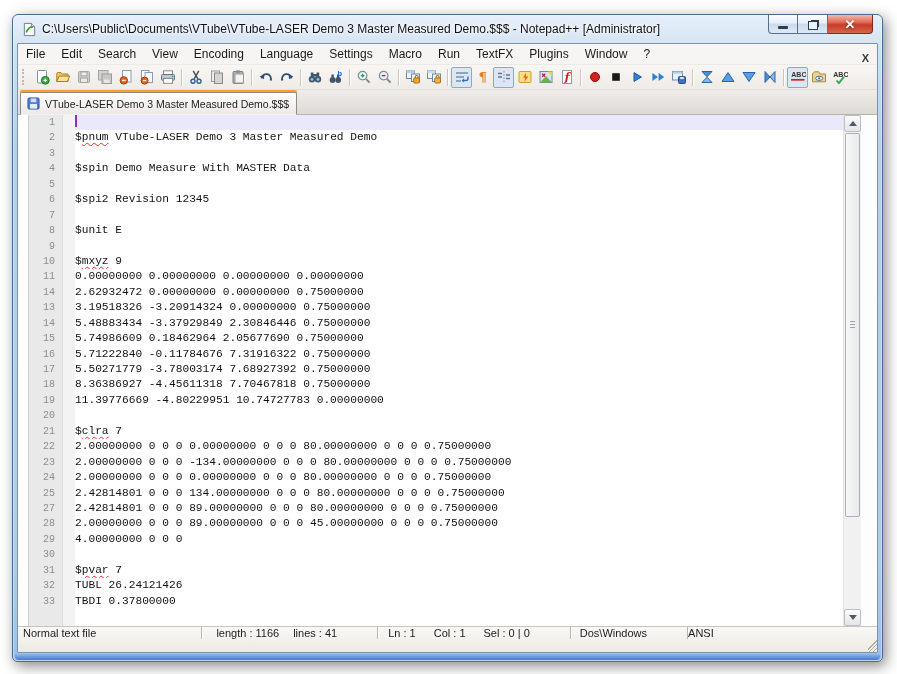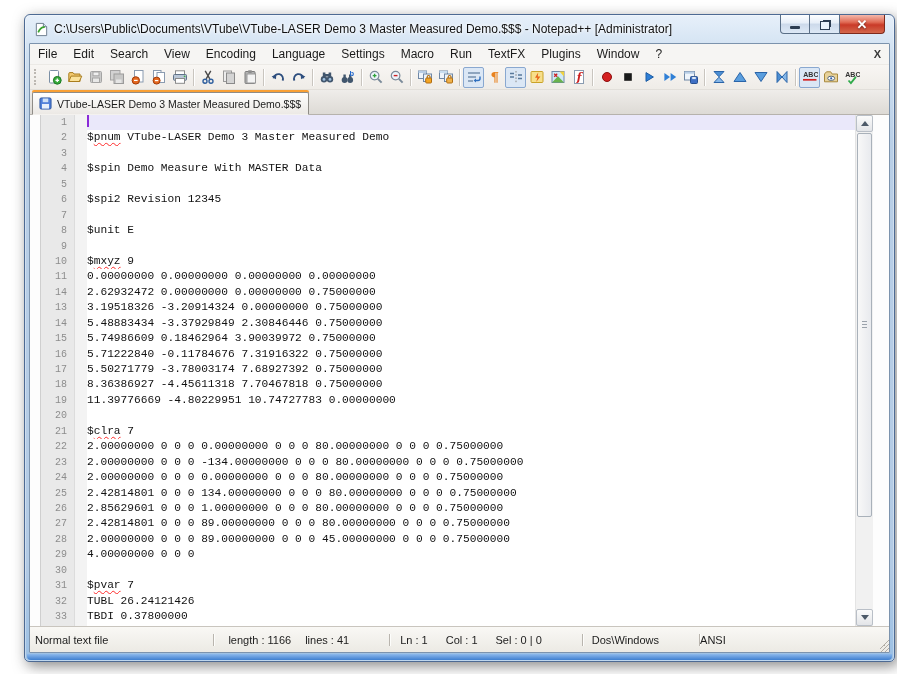--- a/index.html
+++ b/index.html
@@ -1,19 +1,19 @@
 <!DOCTYPE html>
 <html><head>
 <meta charset="utf-8">
 <style>
   html,body{margin:0;padding:0;background:#fff;}
   .stage{position:relative;width:897px;height:674px;background:#fff;overflow:hidden;
          font-family:"Liberation Sans",sans-serif;}
   
-  .window{position:absolute;left:24px;top:14px;width:869px;height:646px;
+  .window{position:absolute;left:12px;top:14px;width:869px;height:646px;
     background:linear-gradient(180deg,#e7f0fa 0%,#cfe0f1 6%,#b9cfe7 20%,#b3cbe5 85%,#9cc0e4 100%);
     border:1px solid #4d6a93;border-radius:6px 6px 5px 5px;
     box-shadow:3px 4px 14px rgba(40,40,40,.55),0 0 0 1px rgba(255,255,255,.35) inset;}
   .window::after{content:"";position:absolute;left:2px;right:2px;bottom:1px;height:6px;
     background:linear-gradient(#8db9ec,#3f7fd0);border-radius:0 0 4px 4px;}
   
   .titlebar{position:absolute;left:0;top:0;right:0;height:28px;display:flex;align-items:center;}
   .app-icon{margin:0 5px 0 9px;width:15px;height:15px;flex:0 0 auto;}
   .title-text{font-size:12px;color:#111;text-shadow:0 0 4px #fff,0 0 4px #fff;white-space:nowrap;
     overflow:hidden;}
@@ -27,21 +27,21 @@
     background:linear-gradient(#f4b8ab,#e06b55 40%,#c93a28 55%,#d4684c);border-color:#7e2a1c;}
   .glyph-min{width:10px;height:3px;background:#2c3d52;margin-top:7px;border-radius:1px;}
   .glyph-restore{width:8px;height:7px;border:1px solid #2c3d52;background:#eaf2fb;
     box-shadow:2px -2px 0 -1px #2c3d52;margin-top:2px;}
   .glyph-close{color:#fff;font-size:13px;font-weight:bold;line-height:17px;
     text-shadow:0 1px 2px rgba(0,0,0,.5);}
   
   .client{position:absolute;left:4px;right:4px;top:28px;bottom:8px;background:#fff;
     display:flex;flex-direction:column;border:1px solid #7c93ad;border-radius:1px;overflow:hidden;}
   
-  .menubar{height:20px;background:#f6f5f3;display:flex;align-items:center;font-size:12px;
+  .menubar{height:20px;background:#f6f5f3;display:flex;align-items:flex-end;font-size:12px;
     color:#1a1a1a;border-bottom:1px solid #eceae6;gap:6px;}
   .menu-items{display:flex;height:100%;align-items:center;}
   .menu-item{padding:0 8px;line-height:20px;white-space:nowrap;}
   .menu-close{margin-left:auto;margin-right:8px;font-weight:bold;font-size:11px;color:#3a3a3a;}
   
   .toolbar{height:24px;background:linear-gradient(#f8f6f3,#efece7);display:flex;
     align-items:center;border-bottom:1px solid #e2dfda;padding-left:2px;}
   .tb-grip{width:3px;height:16px;border-left:2px dotted #bcb8b2;margin:0 4px 0 2px;}
   .tb-sep{width:1px;height:17px;background:#c9c5bf;box-shadow:1px 0 0 #fff;margin:0 3px;}
   .tbi{width:21px;height:21px;display:flex;align-items:center;justify-content:center;
@@ -86,21 +86,21 @@
     border-bottom:5px solid #4d5a69;}
   .tri-d{width:0;height:0;border-left:4px solid transparent;border-right:4px solid transparent;
     border-top:5px solid #4d5a69;}
   .sb-thumb{position:absolute;left:1px;right:1px;top:18px;height:382px;
     background:linear-gradient(90deg,#f8f8f8,#e8eaee);border:1px solid #a9b1ba;border-radius:2px;}
   .sb-thumb::after{content:"";position:absolute;left:4px;right:4px;top:50%;height:7px;
     margin-top:-4px;background:repeating-linear-gradient(#9aa2ab 0 1px,transparent 1px 3px);}
   .ed-gap-right{width:16px;background:#fdfdfd;}
   
   .statusbar{height:25px;background:linear-gradient(#f9f8f5,#eceae4);
-    border-top:1px solid #c9c5be;display:flex;align-items:center;font-size:11px;color:#1c1c1c;gap:40px;}
+    border-top:1px solid #c9c5be;display:flex;align-items:flex-start;font-size:11px;color:#1c1c1c;gap:40px;}
   .seg{display:flex;align-items:center;box-sizing:border-box;white-space:pre;}
   .seg+.seg{border-left:1px solid #b9b5ae;box-shadow:inset 1px 0 0 #fdfdfb;}
   .seg-filetype{width:212px;padding-left:5px;}
   .seg-doclen{width:185px;padding-left:14px;gap:14px;}
   .seg-pos{width:210px;padding-left:10px;gap:18px;}
   .seg-eol{width:95px;padding-left:9px;}
   .seg-enc{width:100px;}
   .seg-ins{width:46px;padding-left:9px;margin-top:36px;}
   .grip{margin-left:auto;width:13px;height:13px;align-self:flex-end;
     background:linear-gradient(135deg,transparent 45%,#b0aca4 45%,#b0aca4 50%,transparent 50%,
@@ -490,21 +490,21 @@
                 <span class="code">3.19518326 -3.20914324 0.00000000 0.75000000</span>
               </div>
               <div class="row">
                 <span class="ln">14</span>
                 <span class="strip"></span>
                 <span class="code">5.48883434 -3.37929849 2.30846446 0.75000000</span>
               </div>
               <div class="row">
                 <span class="ln">15</span>
                 <span class="strip"></span>
-                <span class="code">5.74986609 0.18462964 3.90039972 0.75000000</span>
+                <span class="code">5.74986609 0.18462964 2.05677690 0.75000000</span>
               </div>
               <div class="row">
                 <span class="ln">16</span>
                 <span class="strip"></span>
                 <span class="code">5.71222840 -0.11784676 7.31916322 0.75000000</span>
               </div>
               <div class="row">
                 <span class="ln">17</span>
                 <span class="strip"></span>
                 <span class="code">5.50271779 -3.78003174 7.68927392 0.75000000</span>
@@ -541,25 +541,20 @@
               </div>
               <div class="row">
                 <span class="ln">24</span>
                 <span class="strip"></span>
                 <span class="code">2.00000000 0 0 0 0.00000000 0 0 0 80.00000000 0 0 0 0.75000000</span>
               </div>
               <div class="row">
                 <span class="ln">25</span>
                 <span class="strip"></span>
                 <span class="code">2.42814801 0 0 0 134.00000000 0 0 0 80.00000000 0 0 0 0.75000000</span>
-              </div>
-              <div class="row">
-                <span class="ln">26</span>
-                <span class="strip"></span>
-                <span class="code">2.85629601 0 0 0 1.00000000 0 0 0 80.00000000 0 0 0 0.75000000</span>
               </div>
               <div class="row">
                 <span class="ln">27</span>
                 <span class="strip"></span>
                 <span class="code">2.42814801 0 0 0 89.00000000 0 0 0 80.00000000 0 0 0 0.75000000</span>
               </div>
               <div class="row">
                 <span class="ln">28</span>
                 <span class="strip"></span>
                 <span class="code">2.00000000 0 0 0 89.00000000 0 0 0 45.00000000 0 0 0 0.75000000</span>

